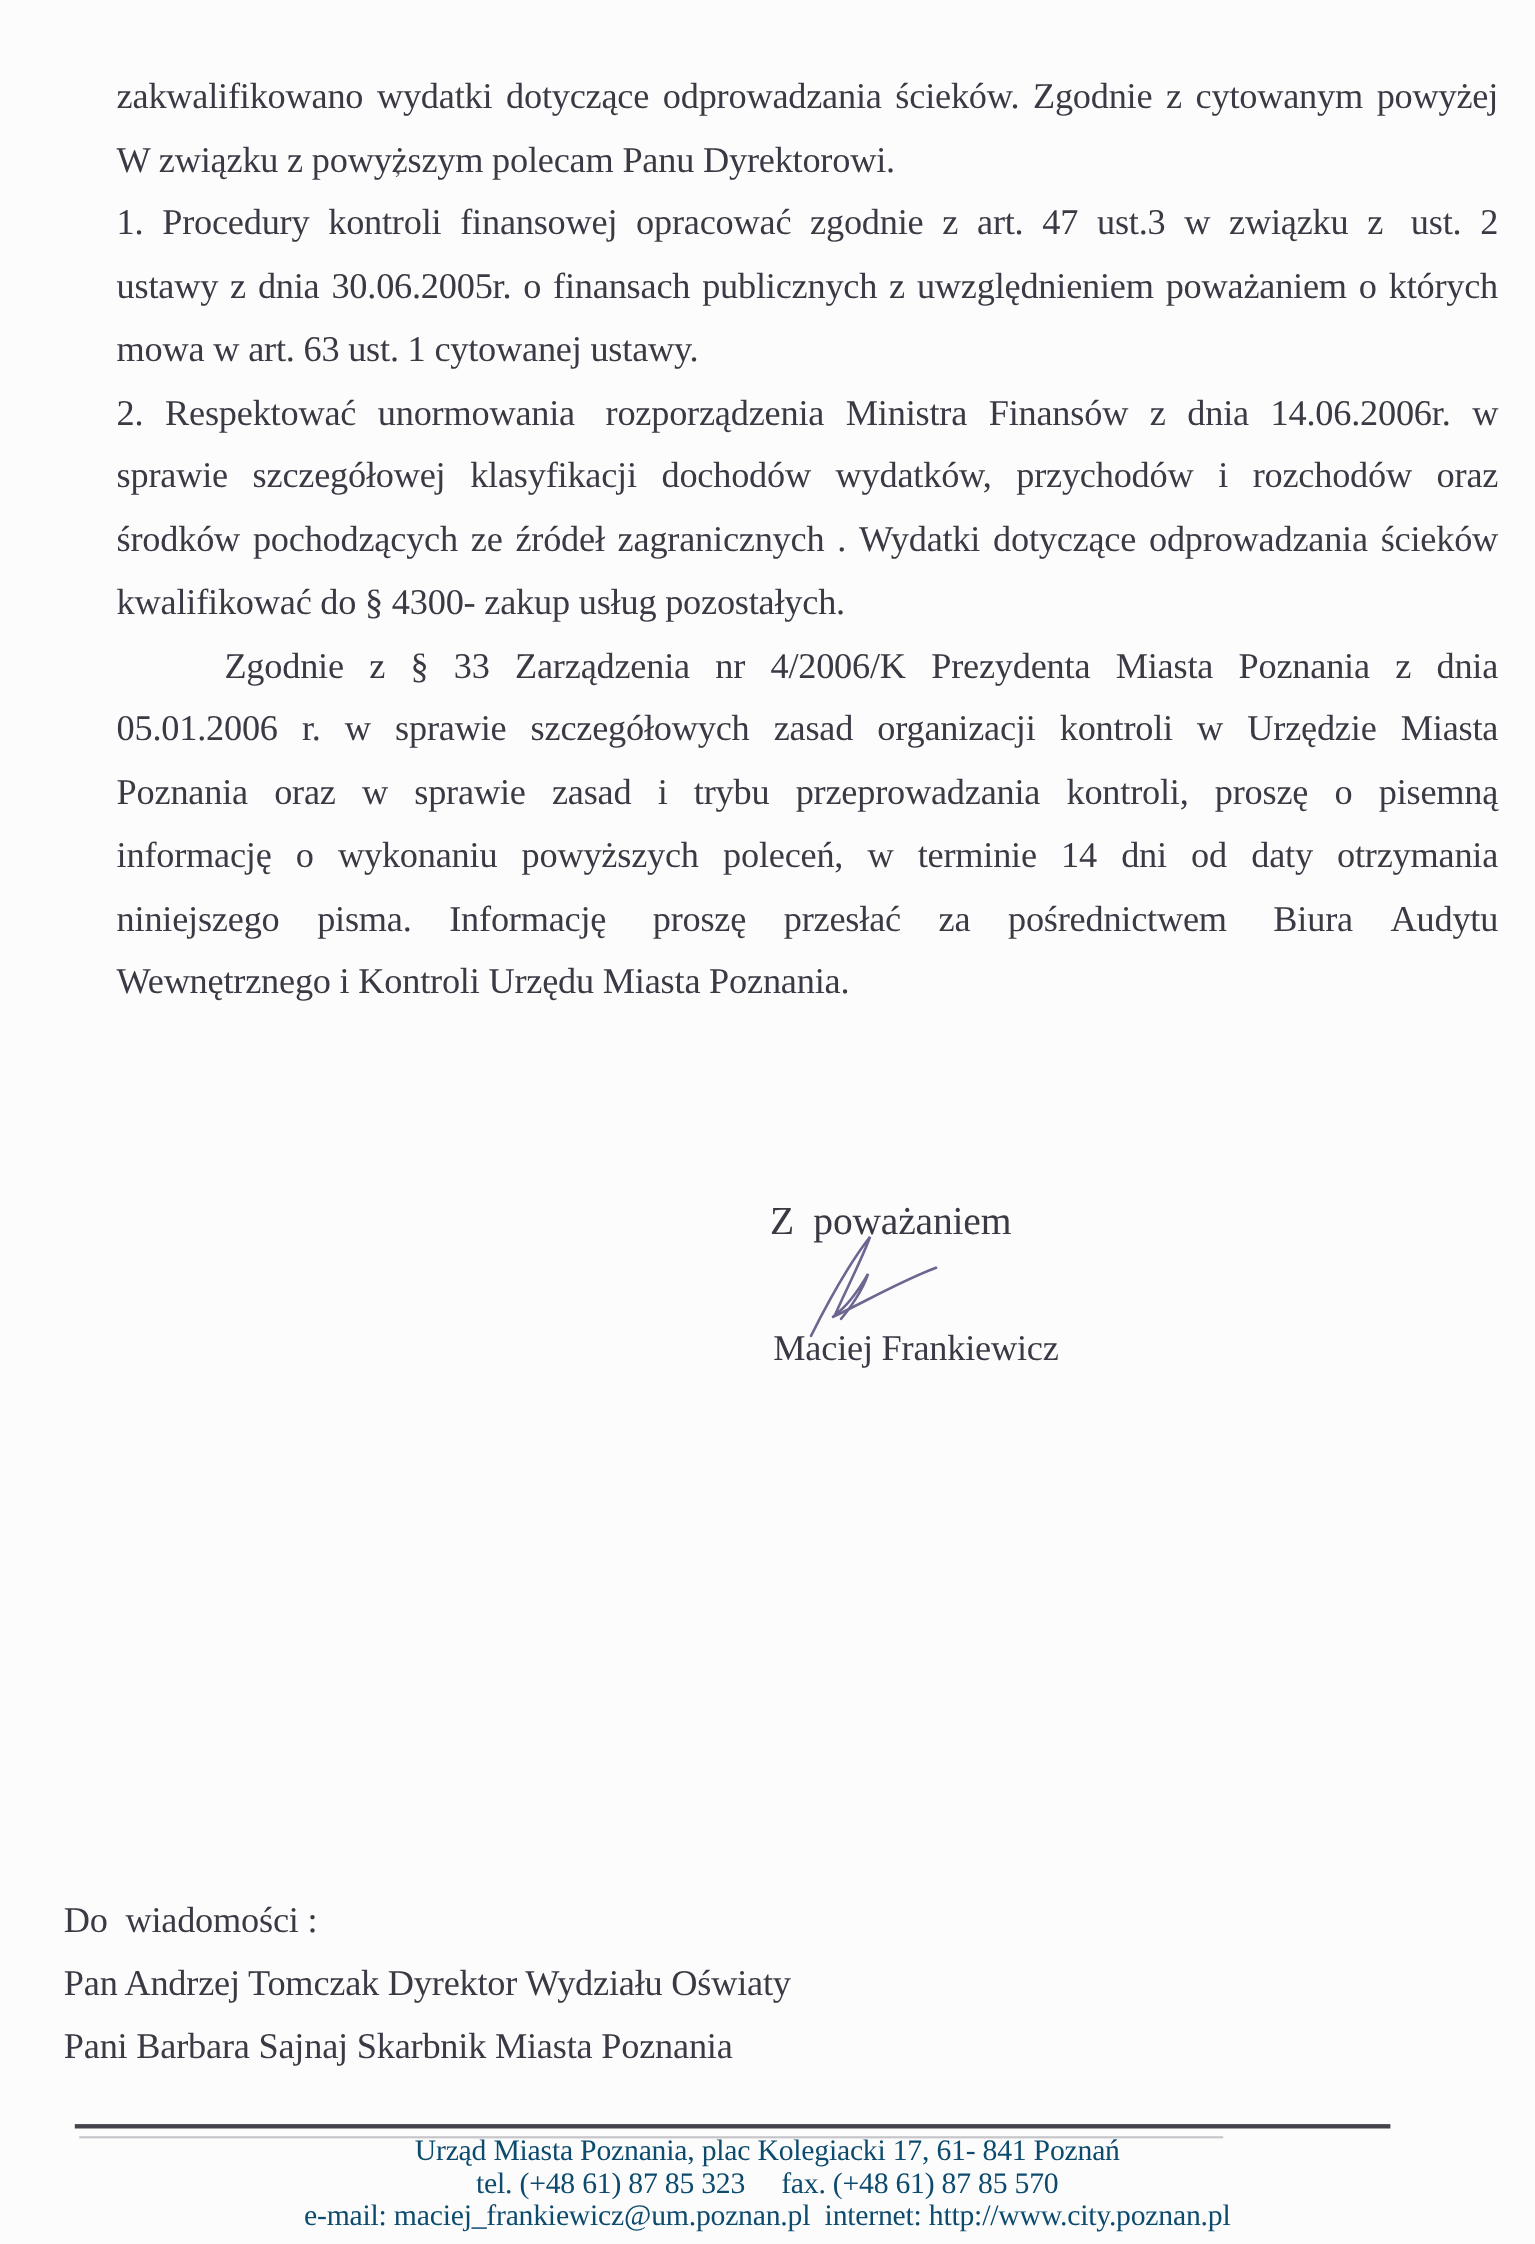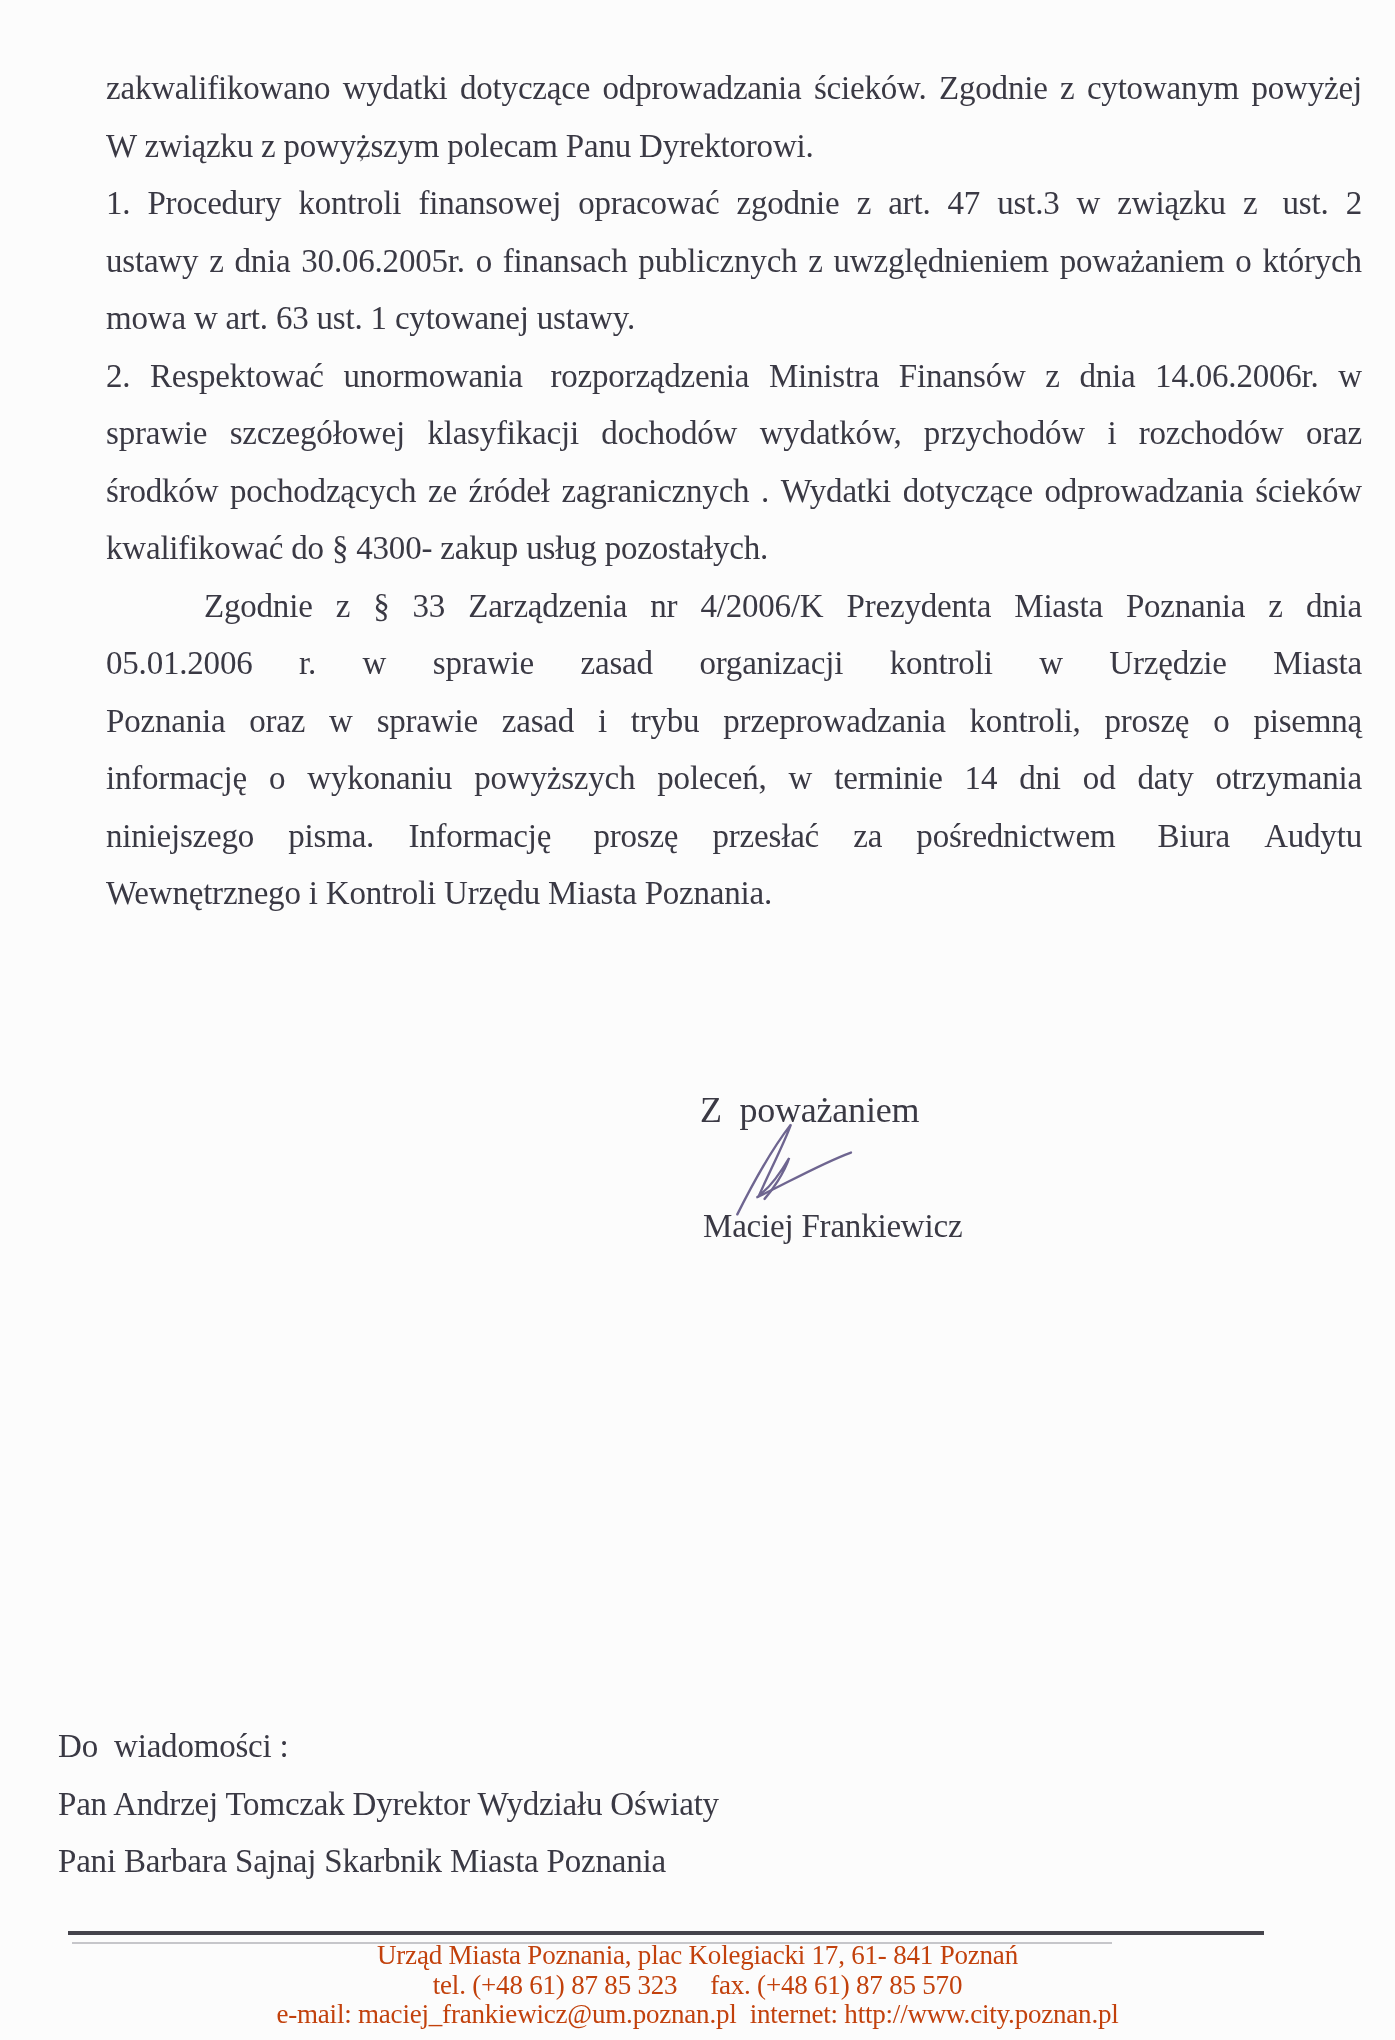--- a/index.html
+++ b/index.html
@@ -63,21 +63,21 @@
     background: #c6c6ca;
   }
   .footer-text {
     position: absolute;
     left: 0;
     top: 1941px;
     width: 1395px;
     text-align: center;
     font-size: 27px;
     line-height: 29.5px;
-    color: #c2410c;
+    color: #0c4a6e;
     letter-spacing: -0.2px;
   }
   .footer-text div { white-space: nowrap; }
   .sig-svg { width: 100%; height: 100%; }
 </style>
 </head>
 <body>
 
 <div class="page">
 
@@ -176,20 +176,21 @@
         <span>Miasta</span>
         <span>Poznania</span>
         <span>z</span>
         <span>dnia</span>
       </div>
     <div class="line jline">
         <span>05.01.2006</span>
         <span>r.</span>
         <span>w</span>
         <span>sprawie</span>
+        <span>szczegółowych</span>
         <span>zasad</span>
         <span>organizacji</span>
         <span>kontroli</span>
         <span>w</span>
         <span>Urzędzie</span>
         <span>Miasta</span>
       </div>
     <div class="line jline">
         <span>Poznania</span>
         <span>oraz</span>

